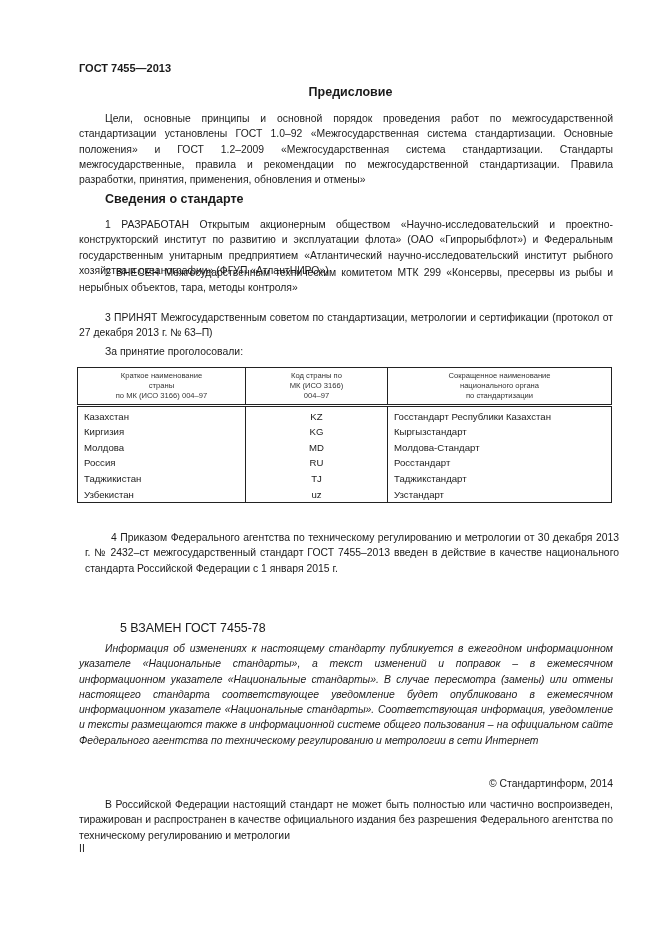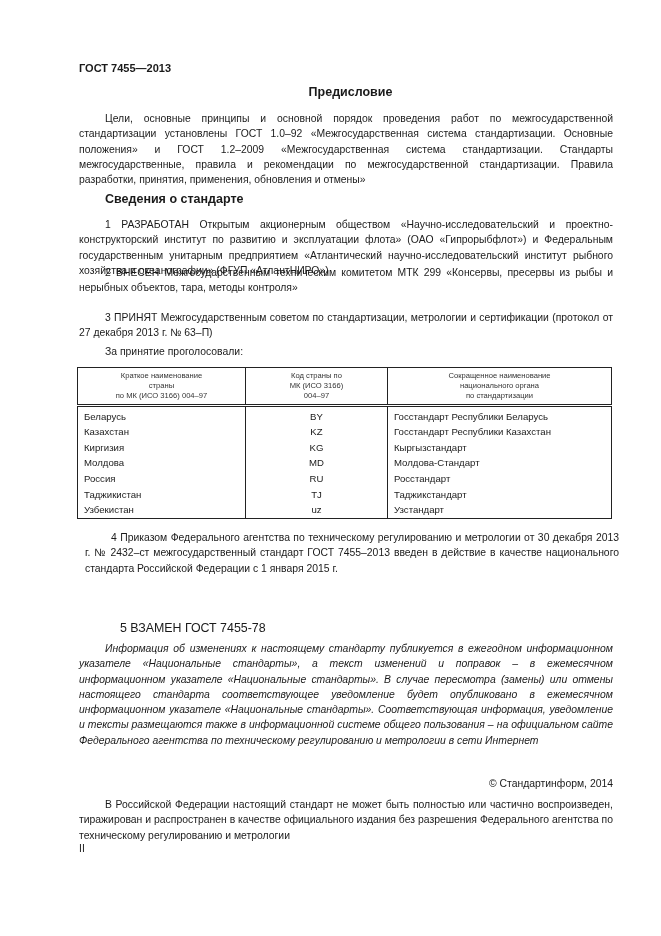--- a/index.html
+++ b/index.html
@@ -156,25 +156,20 @@
         </th>
         <th class="col3" style="text-align:center;">
           <div>Сокращенное наименование</div>
           <div>национального органа</div>
           <div>по стандартизации</div>
         </th>
       </tr>
     </thead>
     <tbody>
       <tr>
-        <td class="col1">Беларусь</td>
-        <td class="col2">BY</td>
-        <td class="col3">Госстандарт Республики Беларусь</td>
-      </tr>
-      <tr>
         <td class="col1">Казахстан</td>
         <td class="col2">KZ</td>
         <td class="col3">Госстандарт Республики Казахстан</td>
       </tr>
       <tr>
         <td class="col1">Киргизия</td>
         <td class="col2">KG</td>
         <td class="col3">Кыргызстандарт</td>
       </tr>
       <tr>

